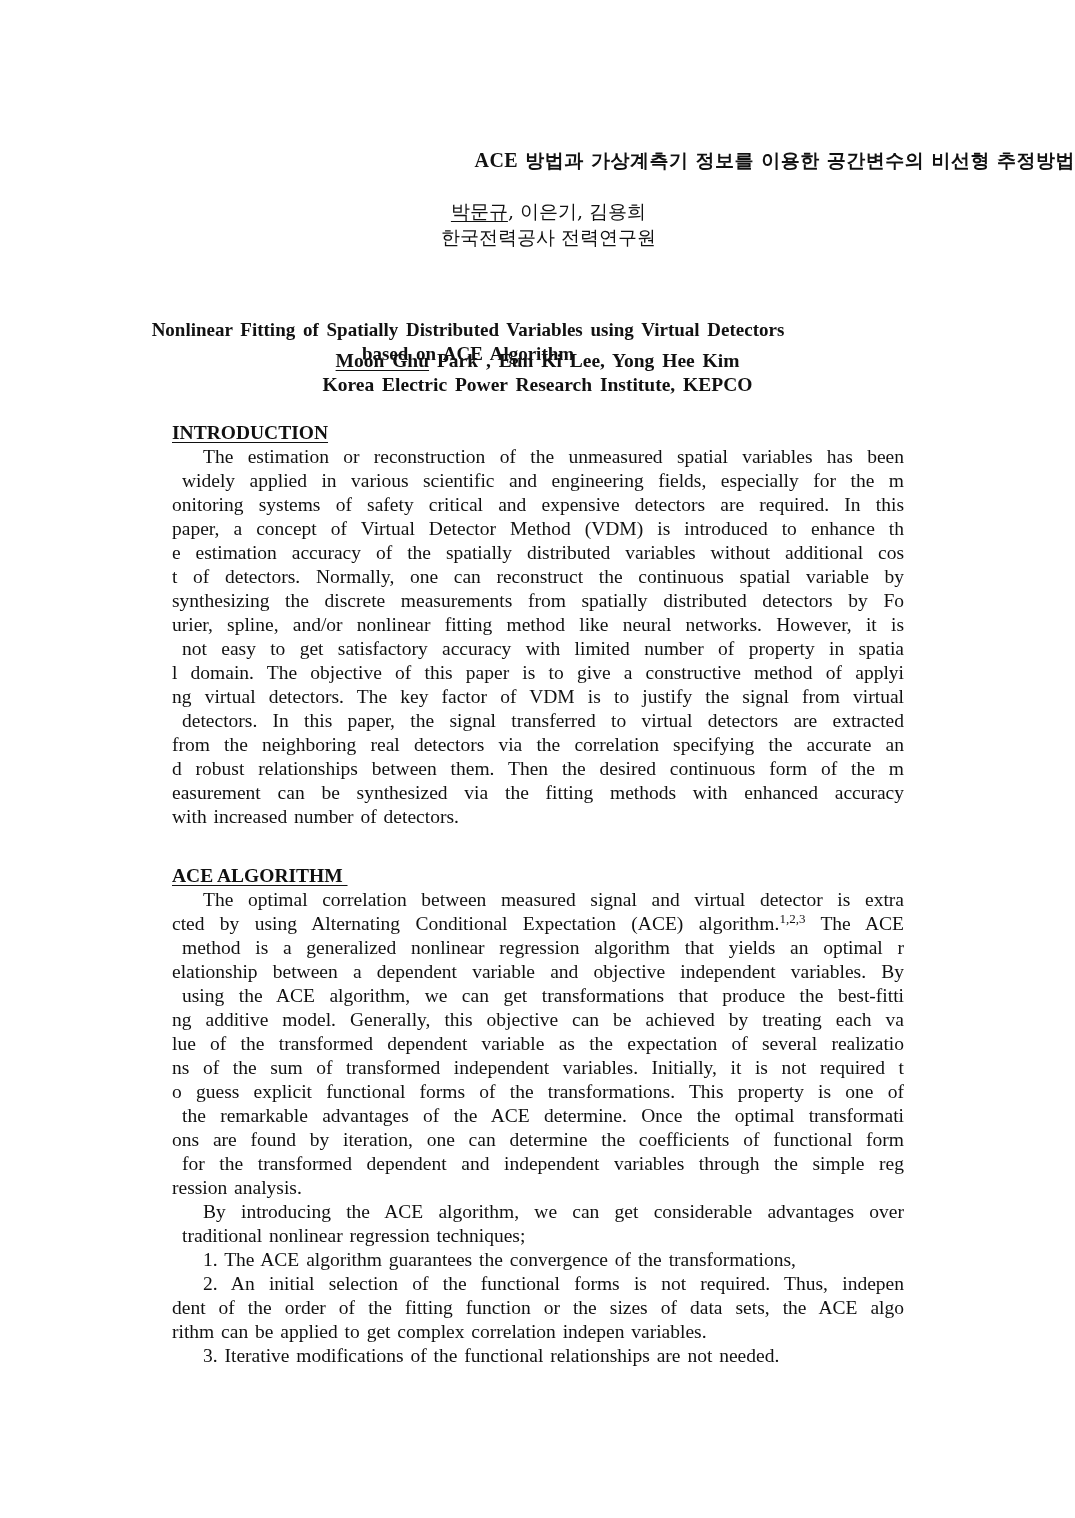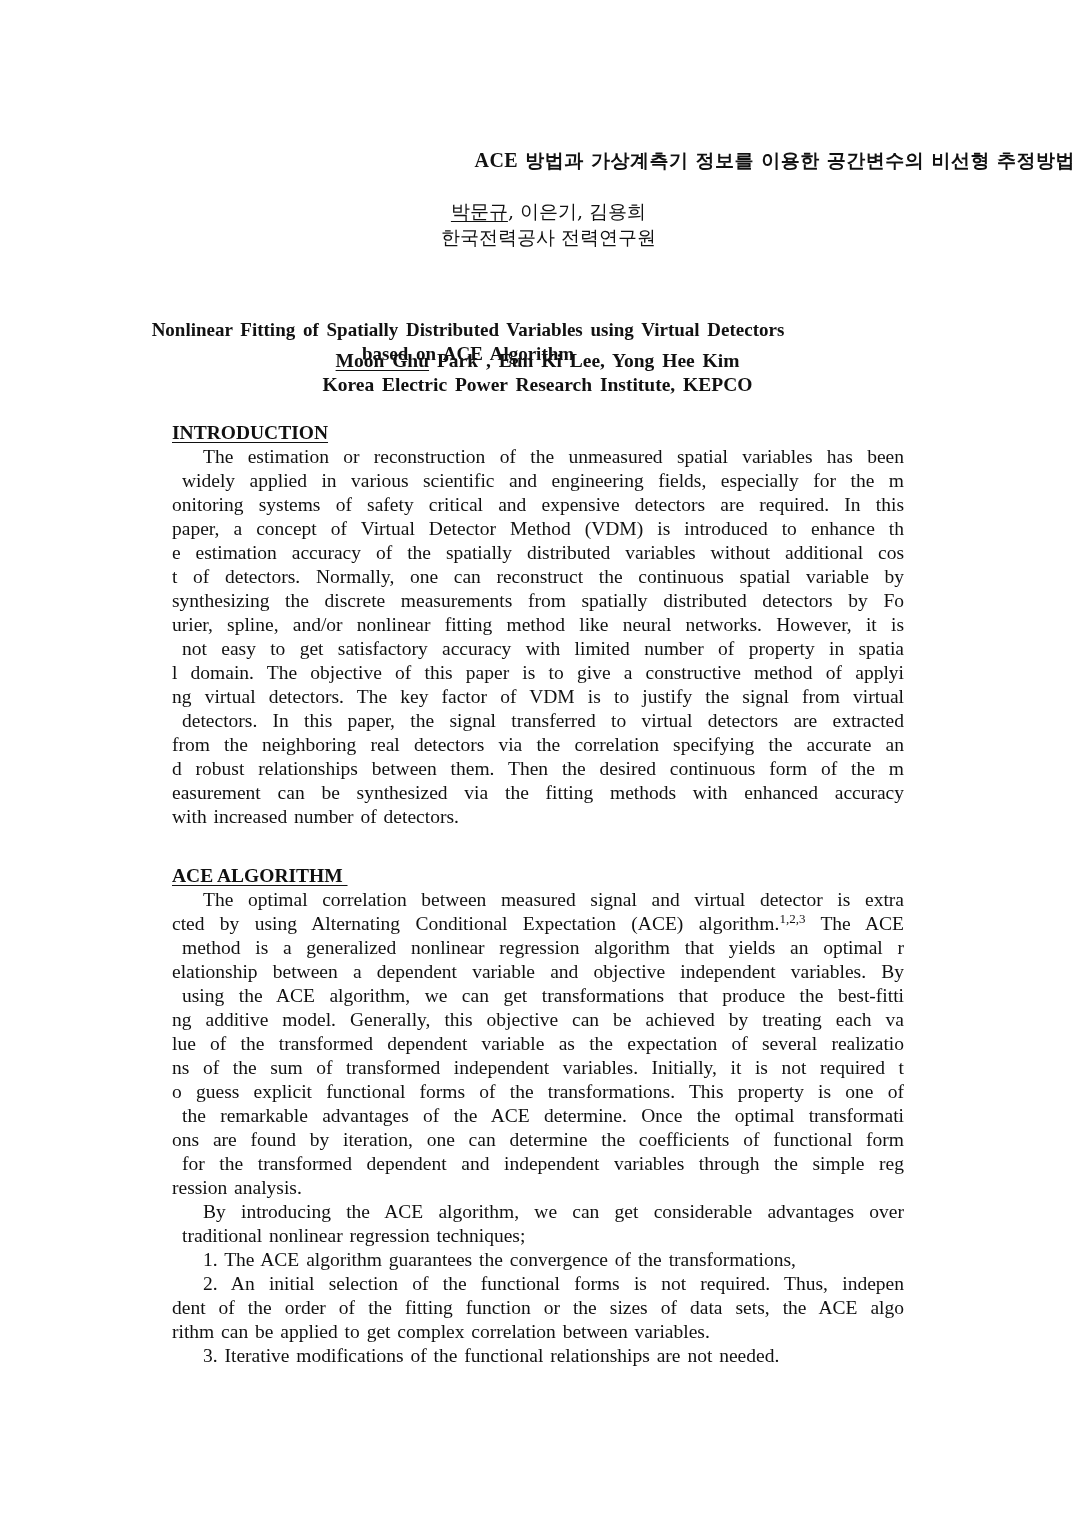--- a/index.html
+++ b/index.html
@@ -101,17 +101,17 @@
     <span class="line">o guess explicit functional forms of the transformations. This property is one of</span>
     <span class="line ind2">the remarkable advantages of the ACE determine. Once the optimal transformati</span>
     <span class="line">ons are found by iteration, one can determine the coefficients of functional form</span>
     <span class="line ind2">for the transformed dependent and independent variables through the simple reg</span>
     <span class="line last">ression analysis.</span>
     <span class="line ind">By introducing the ACE algorithm, we can get considerable advantages over</span>
     <span class="line last ind2">traditional nonlinear regression techniques;</span>
     <span class="line last" style="padding-left:31px;">1. The ACE algorithm guarantees the convergence of the transformations,</span>
     <span class="line ind">2. An initial selection of the functional forms is not required. Thus, indepen</span>
     <span class="line">dent of the order of the fitting function or the sizes of data sets, the ACE algo</span>
-    <span class="line last">rithm can be applied to get complex correlation between variables.</span>
+    <span class="line last">rithm can be applied to get complex correlation indepen variables.</span>
     <span class="line last" style="padding-left:31px;">3. Iterative modifications of the functional relationships are not needed.</span>
   </div>
 
 </div>
 
 </body></html>

